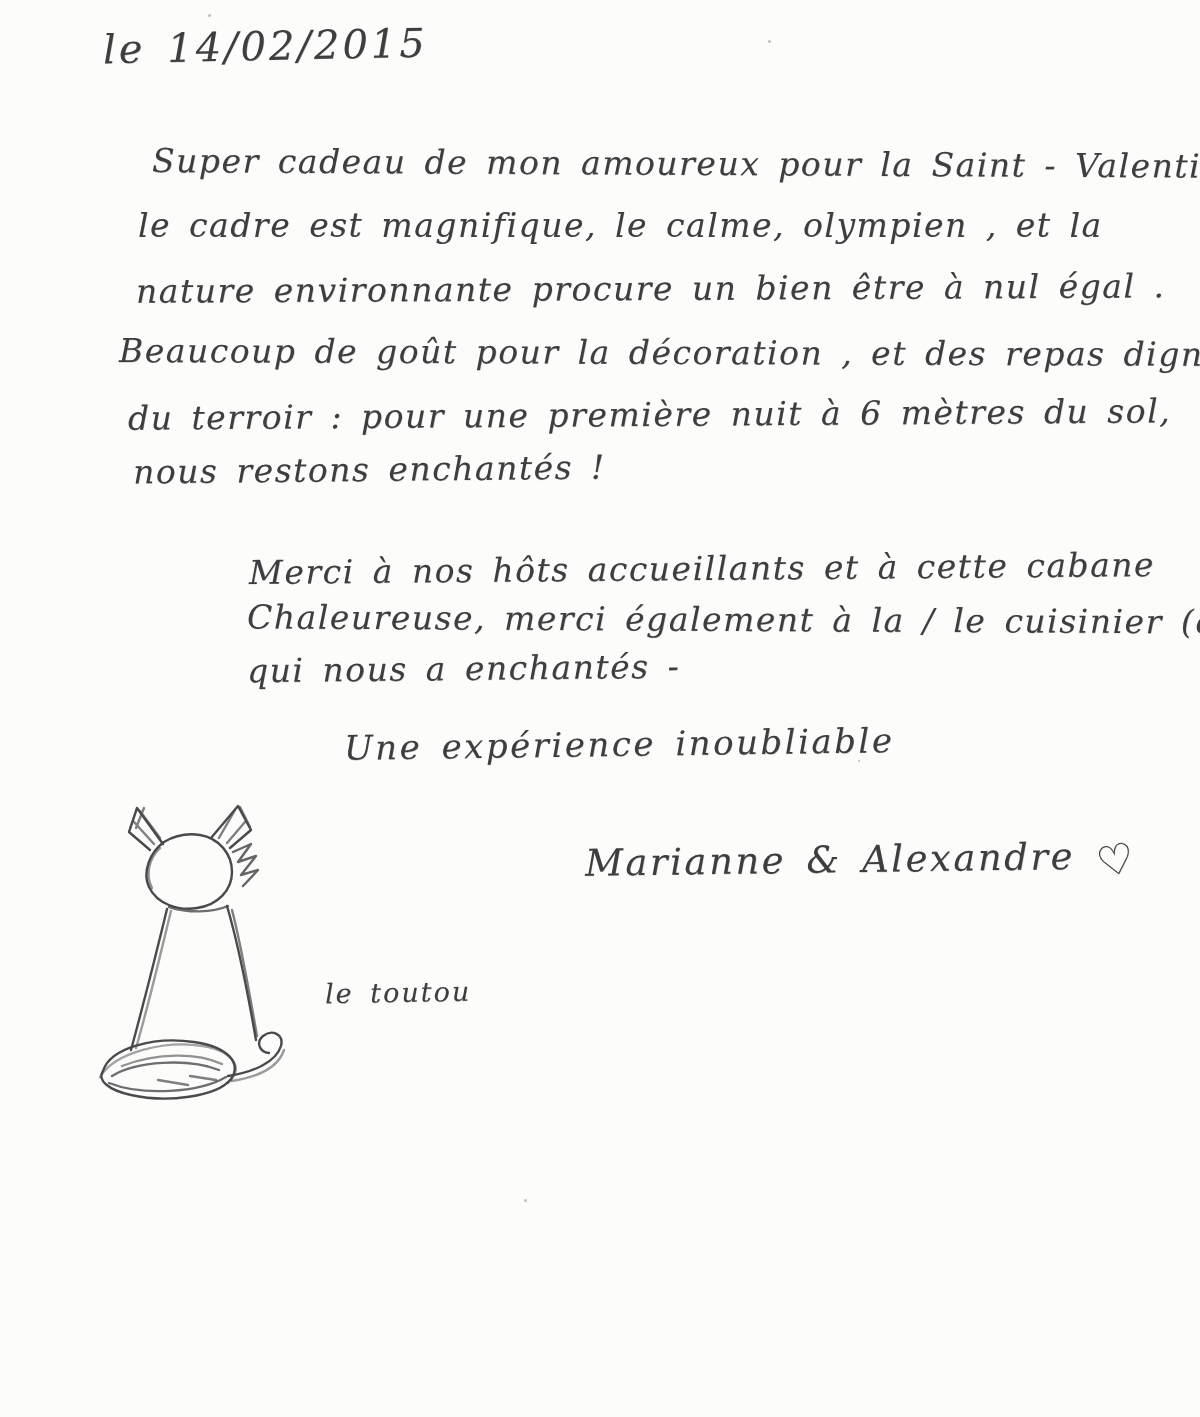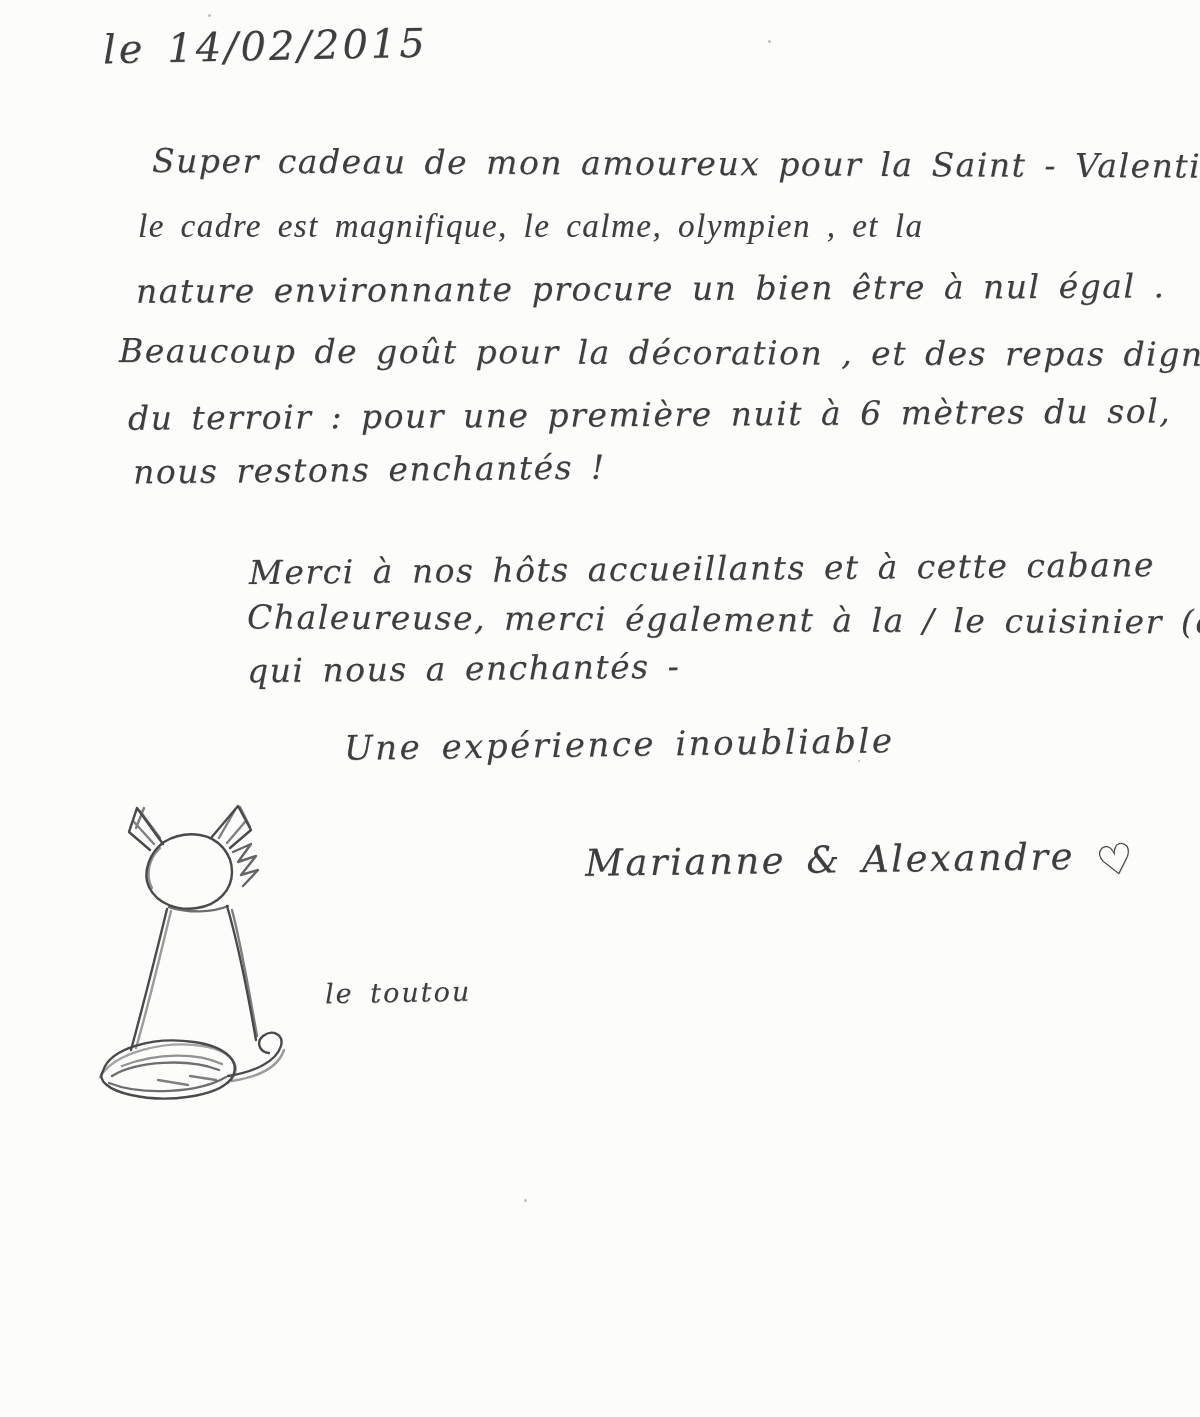--- a/index.html
+++ b/index.html
@@ -60,21 +60,21 @@
   }
 </style>
 </head>
 <body>
 
 <div class="page">
 
   <div class="hand date-line" style="left:103px; top:24px; transform:rotate(-1.2deg);">le 14/02/2015</div>
 
   <div class="hand body-line" style="left:152px; top:146px; transform:rotate(0.3deg);">Super cadeau de mon amoureux pour la Saint - Valentin ,</div>
-  <div class="hand body-line" style="left:138px; top:208px;font-family:Liberation Serif, serif;">le cadre est magnifique, le calme, olympien , et la</div>
+  <div class="hand body-line" style="left:138px; top:208px;">le cadre est magnifique, le calme, olympien , et la</div>
   <div class="hand body-line" style="left:136px; top:271px; transform:rotate(-0.3deg);">nature environnante procure un bien être à nul égal .</div>
   <div class="hand body-line" style="left:119px; top:335px; transform:rotate(0.2deg);">Beaucoup de goût pour la décoration , et des repas dignes</div>
   <div class="hand body-line" style="left:128px; top:397px; transform:rotate(-0.4deg);">du terroir : pour une première nuit à 6 mètres du sol,</div>
   <div class="hand body-line" style="left:133px; top:452px; transform:rotate(-0.6deg);">nous restons enchantés !</div>
 
   <div class="hand thanks-line" style="left:249px; top:551px; transform:rotate(-0.5deg);">Merci à nos hôts accueillants et à cette cabane</div>
   <div class="hand thanks-line" style="left:247px; top:602px; transform:rotate(0.3deg);">Chaleureuse, merci également à la / le cuisinier (e)</div>
   <div class="hand thanks-line" style="left:247px; top:651px; transform:rotate(-0.6deg);">qui nous a enchantés -</div>
 
   <div class="hand closing-line" style="left:344px; top:726px; transform:rotate(-0.8deg);">Une expérience inoubliable</div>

